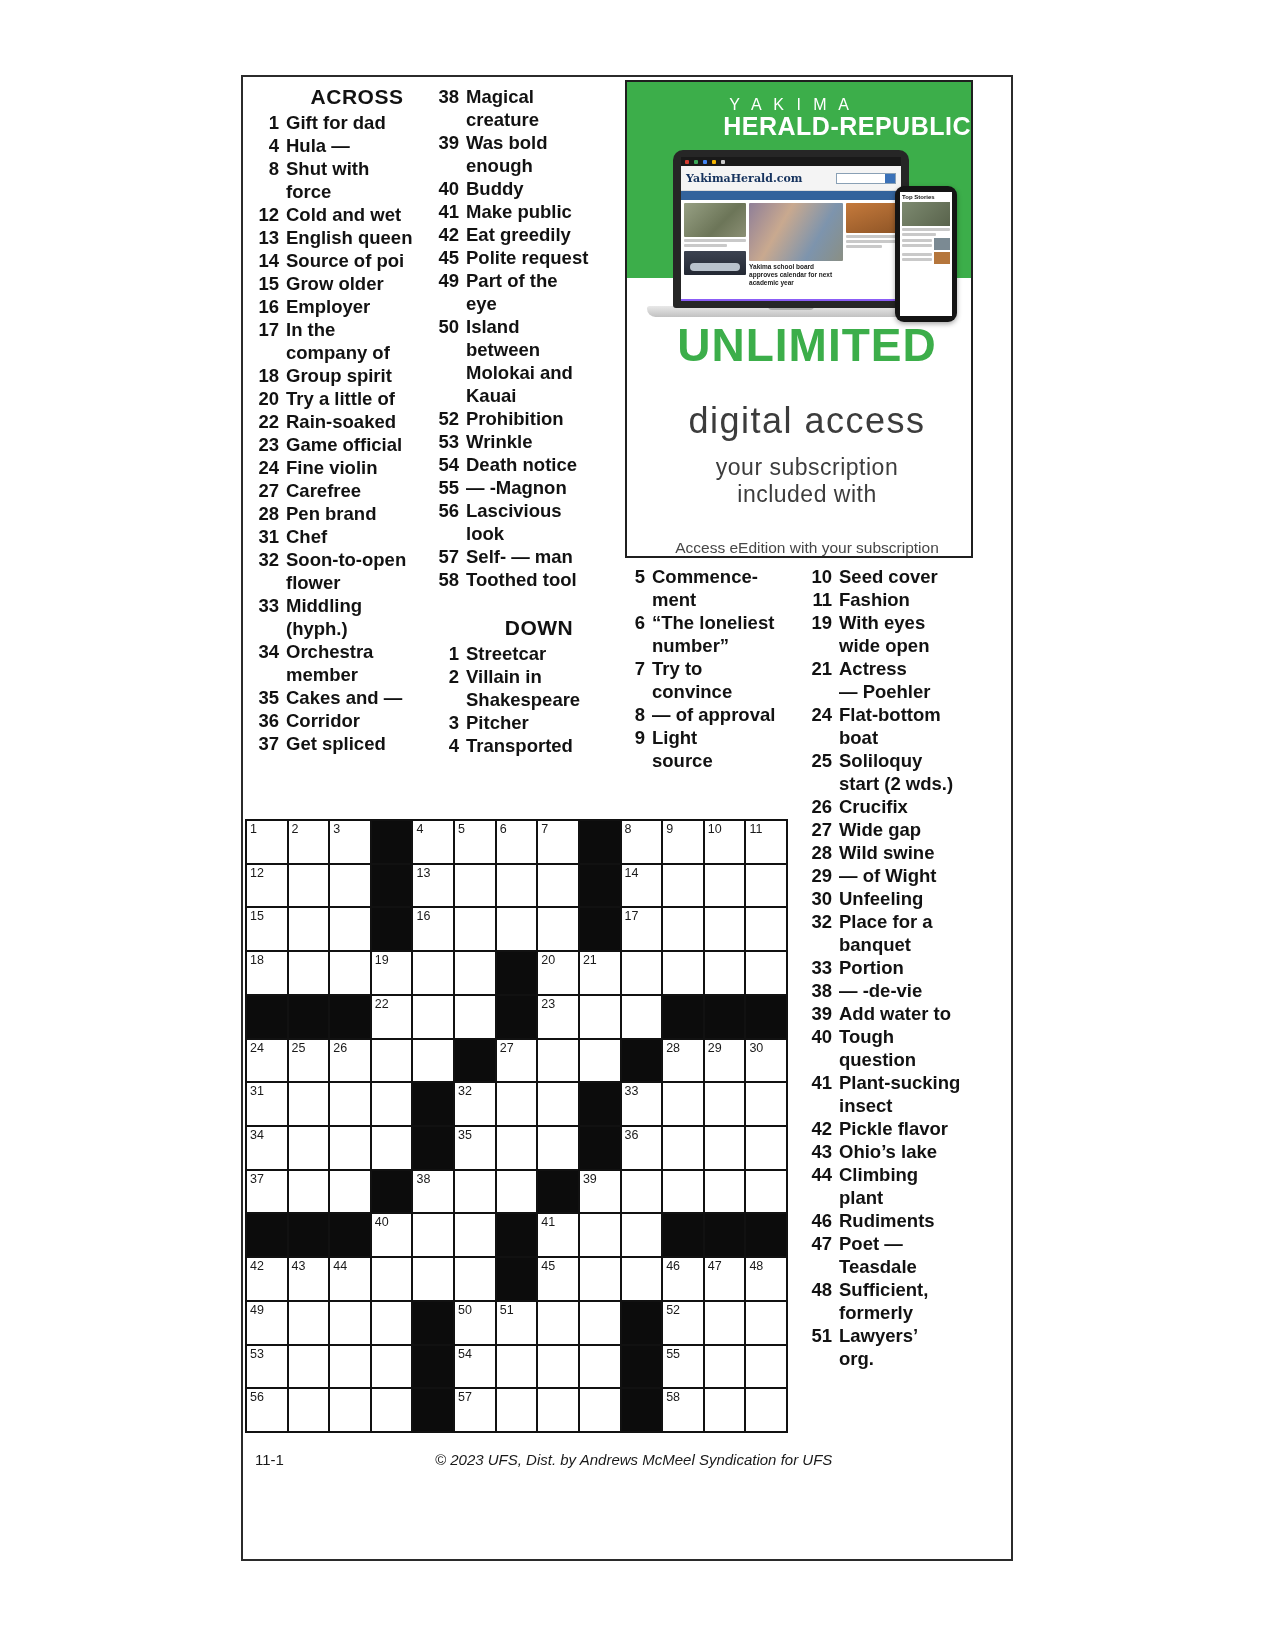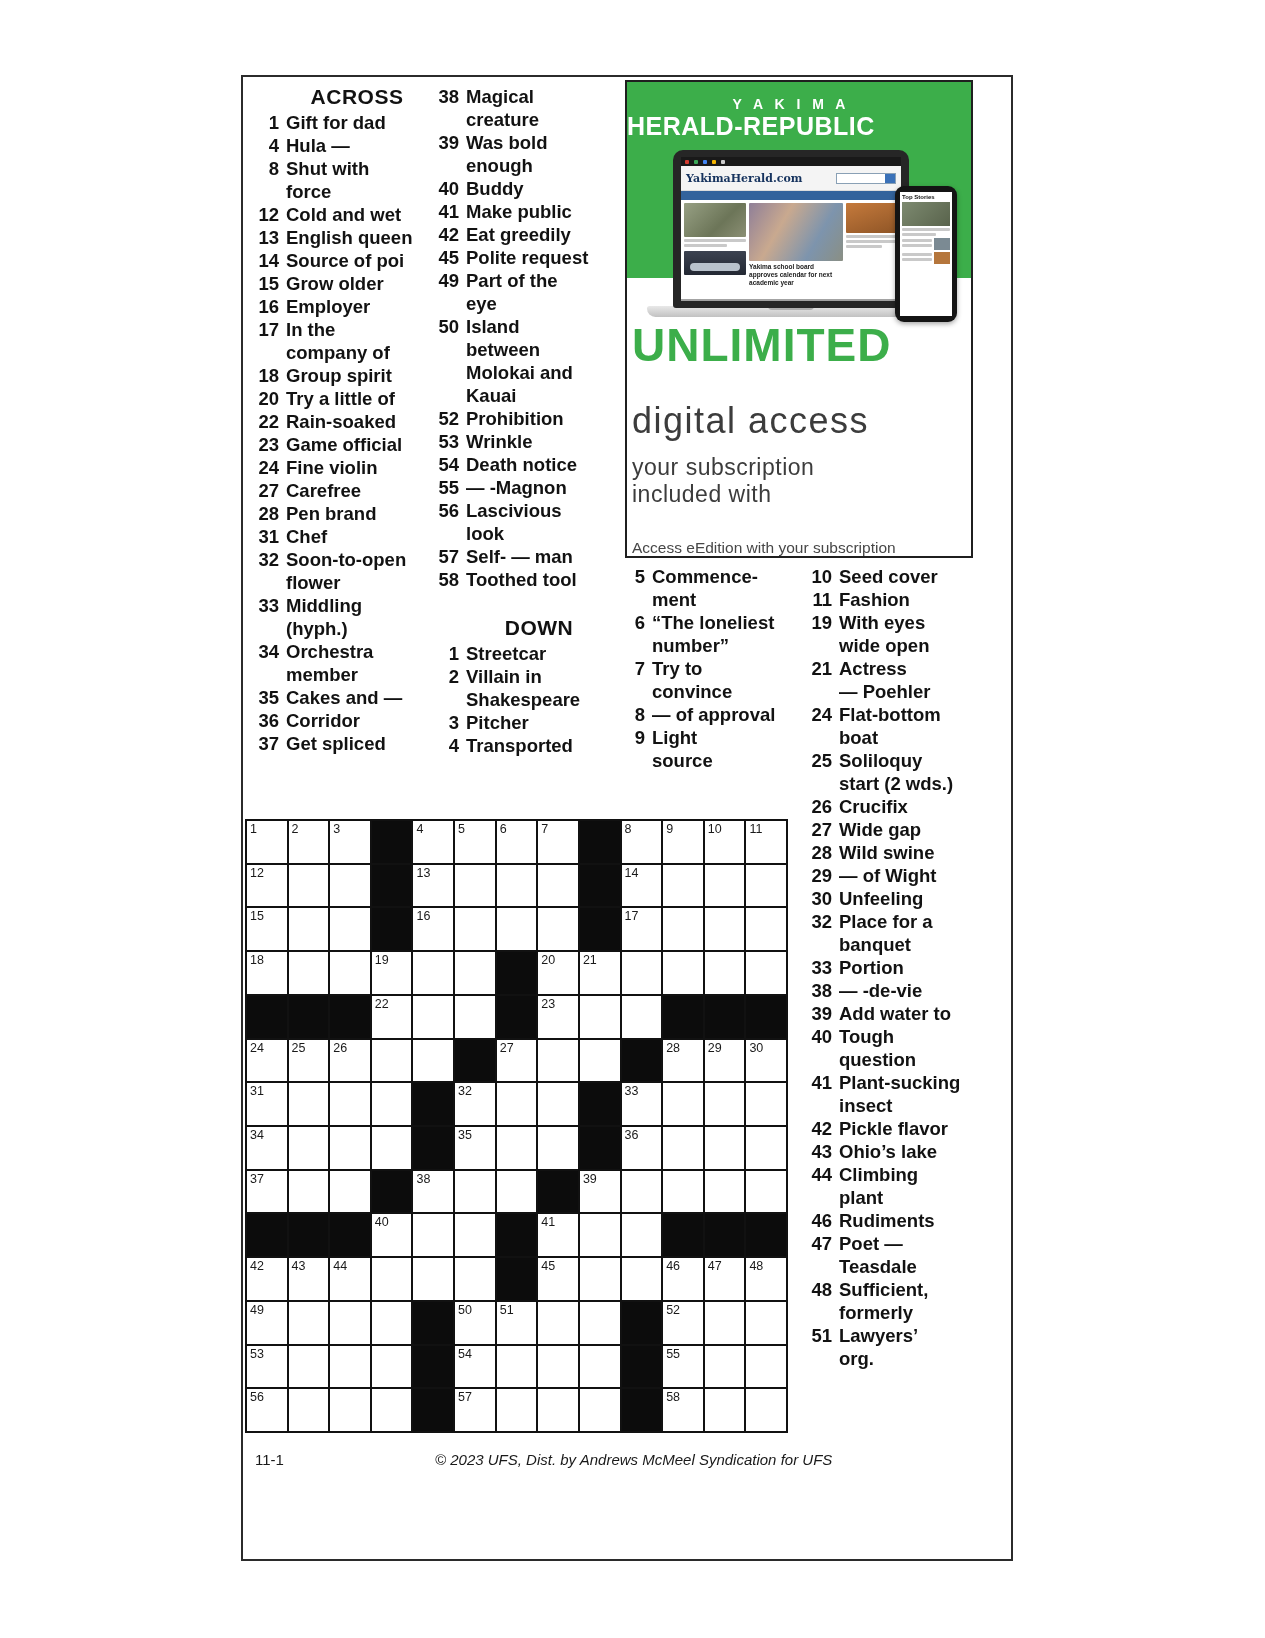--- a/index.html
+++ b/index.html
@@ -21,26 +21,26 @@
   h2.down-head{margin-top:25px;}
   .clue{display:flex;align-items:flex-start;}
   .cnum{width:26px;text-align:right;flex:0 0 auto;}
   .col3 .cnum{width:15px;}
   .ctxt{margin-left:7px;white-space:pre-line;}
   
   .ad{position:absolute;left:382px;top:3px;width:348px;height:478px;border:2px solid #1f1f1f;
       box-sizing:border-box;background:#fff;overflow:hidden;}
   .ad-green{position:absolute;left:0;top:0;right:0;height:196px;background:var(--ad-green,#3CAE4A);}
   .brand-city{position:absolute;top:14px;left:0;right:16px;text-align:center;color:#fff;
-      font-size:14px;font-weight:bold;letter-spacing:4px;}
-  .brand-name{position:absolute;top:30px;left:0;right:0;text-align:left;color:#fff;
+      font-size:16px;font-weight:normal;letter-spacing:4px;}
+  .brand-name{position:absolute;top:30px;left:0;right:0;text-align:right;color:#fff;
       font-size:25px;font-weight:bold;letter-spacing:.5px;}
   .laptop{position:absolute;left:46px;top:68px;width:236px;height:158px;background:#262626;
       border-radius:10px 10px 3px 3px;padding:7px 8px;box-sizing:border-box;z-index:2;}
-  .lap-screen{width:100%;height:100%;background:#a3a3a3;overflow:hidden;position:relative;}
+  .lap-screen{width:100%;height:100%;background:#8b5cf6;overflow:hidden;position:relative;}
   .bm-bar{height:9px;background:#191919;display:flex;align-items:center;gap:5px;padding:0 4px;}
   .bm-dot{width:4px;height:4px;border-radius:1px;flex:0 0 auto;}
   .masthead{height:24px;background:#f4f4f4;display:flex;align-items:center;
       justify-content:space-between;padding:0 5px;border-bottom:1px solid #ddd;}
   .mh-title{font-family:"DejaVu Serif", serif;font-weight:bold;font-size:11px;color:#16335e;}
   .mh-search{width:58px;height:9px;background:#fff;border:1px solid #89a0b5;position:relative;}
   .mh-search::after{content:"";position:absolute;right:0;top:0;width:10px;height:100%;background:#3a71b8;}
   .navbar{height:9px;background:var(--screen-blue,#33639c);}
   .content{display:flex;gap:3px;padding:3px;height:calc(100% - 45px);box-sizing:border-box;background:#fff;}
   .c-left{width:29%;display:flex;flex-direction:column;gap:2px;}
@@ -63,21 +63,21 @@
   .phone{position:absolute;right:14px;top:104px;width:62px;height:136px;background:#141414;
       border-radius:9px;padding:6px 5px;box-sizing:border-box;z-index:3;box-shadow:0 2px 5px rgba(0,0,0,.35);}
   .phone-screen{width:100%;height:100%;background:#fff;overflow:hidden;padding:2px;
       box-sizing:border-box;display:flex;flex-direction:column;gap:2px;}
   .ph-head{font-size:6px;font-weight:bold;color:#111;text-align:left;}
   .ph-img{height:24px;background:linear-gradient(135deg,#7d8a70,#59634c);flex:0 0 auto;}
   .ph-row{display:flex;gap:2px;align-items:flex-start;}
   .tlcol{flex:1;display:flex;flex-direction:column;gap:2px;padding-top:1px;}
   .ph-thumb{width:16px;height:12px;background:#7b8a93;flex:0 0 auto;}
   .ph-thumb.o{background:#b5763c;}
-  .ad-copy{position:absolute;left:5px;right:0;top:240px;}
+  .ad-copy{position:absolute;left:16px;right:0;top:240px;text-align:center;}
   .ad-headline{font-size:46px;font-weight:bold;color:var(--ad-green,#3CAE4A);margin:0;line-height:1;letter-spacing:1px;}
   .ad-sub{font-size:36px;color:#3c3c3c;line-height:1.05;letter-spacing:1.5px;margin-top:34px;}
   .ad-included{font-size:23px;color:#3c3c3c;margin-top:14px;line-height:1.2;letter-spacing:.5px;}
   .ad-access{font-size:15.5px;color:#474747;margin-top:30px;}
   .ad-url{font-size:18px;font-weight:bold;color:var(--ad-green,#3CAE4A);margin-top:0;}
   
   .grid{
     position:absolute;left:2px;top:742px;width:543px;height:614px;box-sizing:border-box;
     border:2px solid #111;background:#111;display:grid;
     grid-template-columns:repeat(13,1fr);grid-template-rows:repeat(14,1fr);gap:2px;

